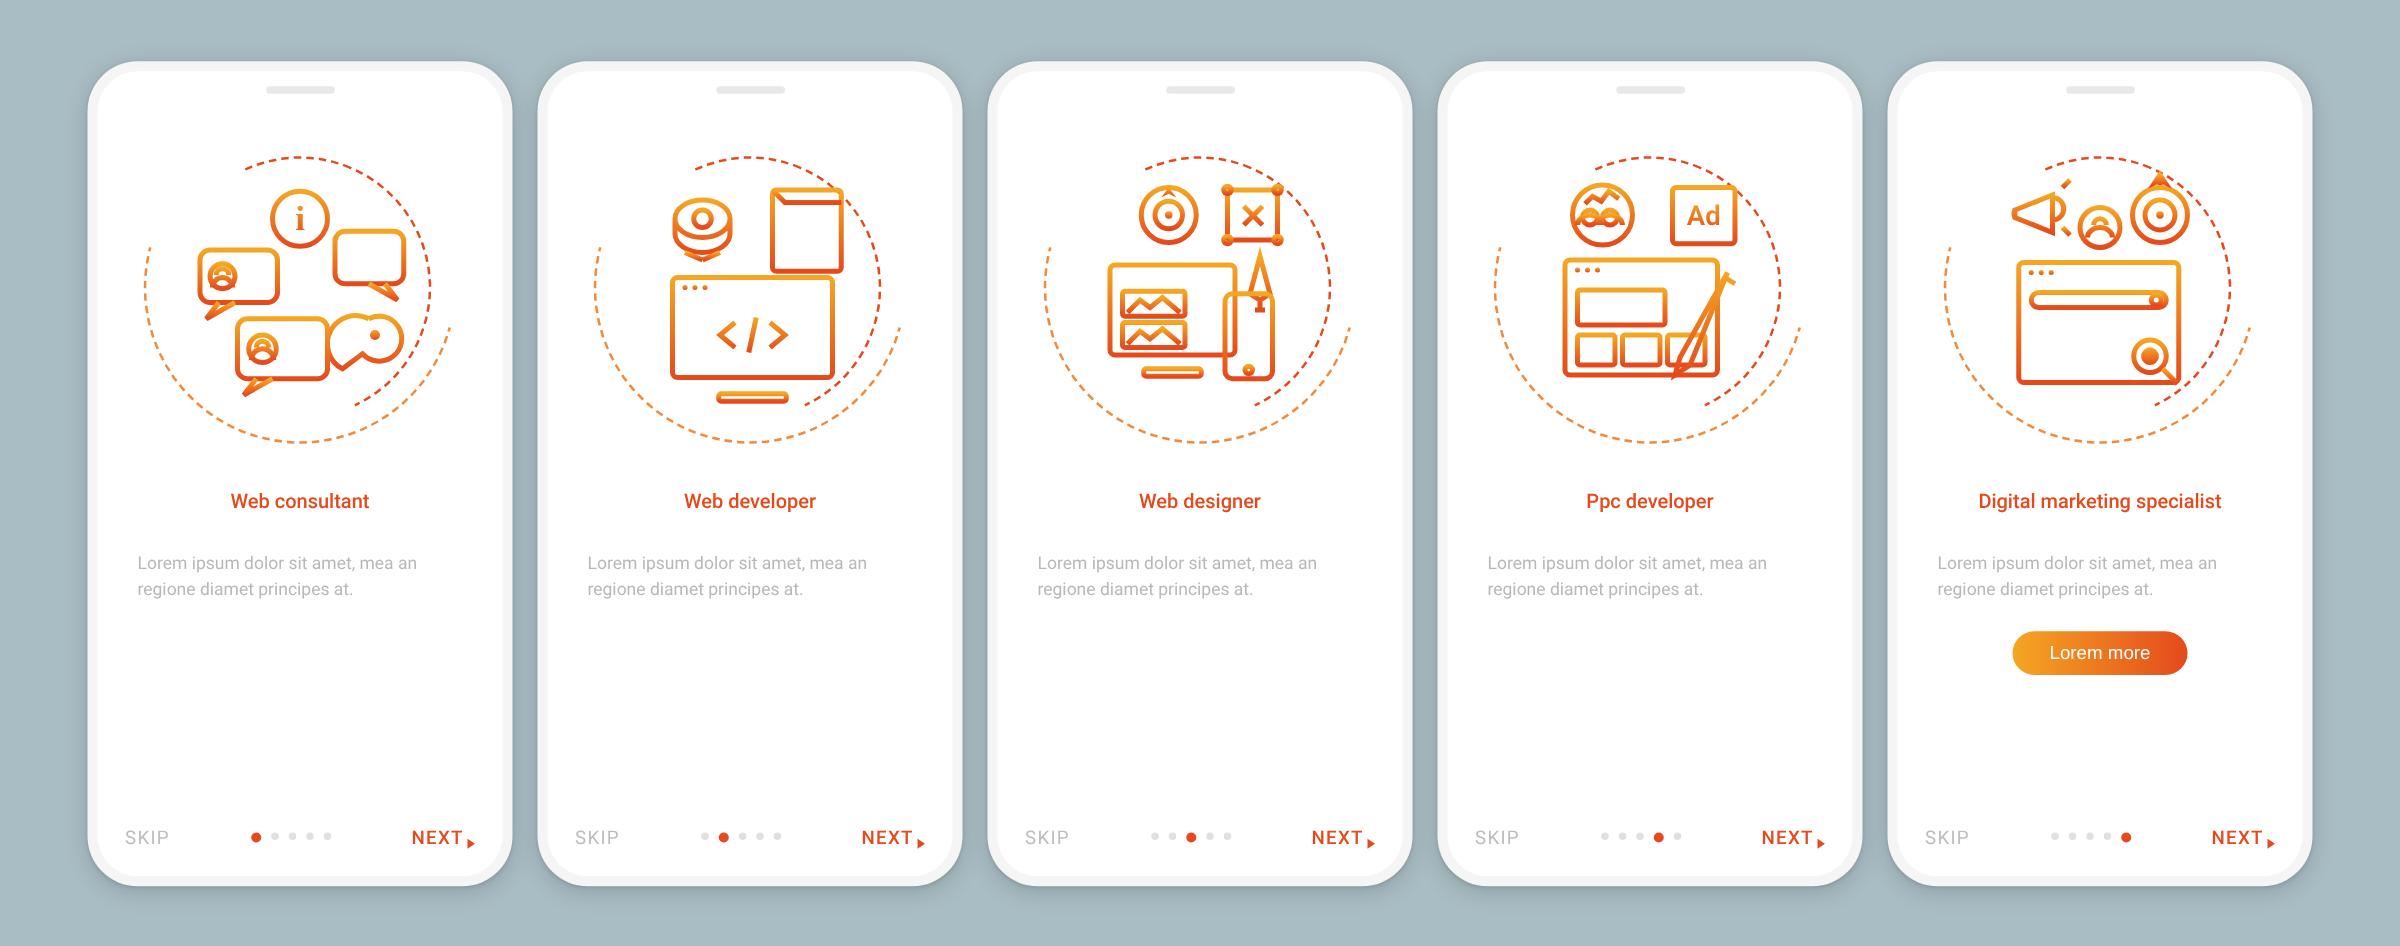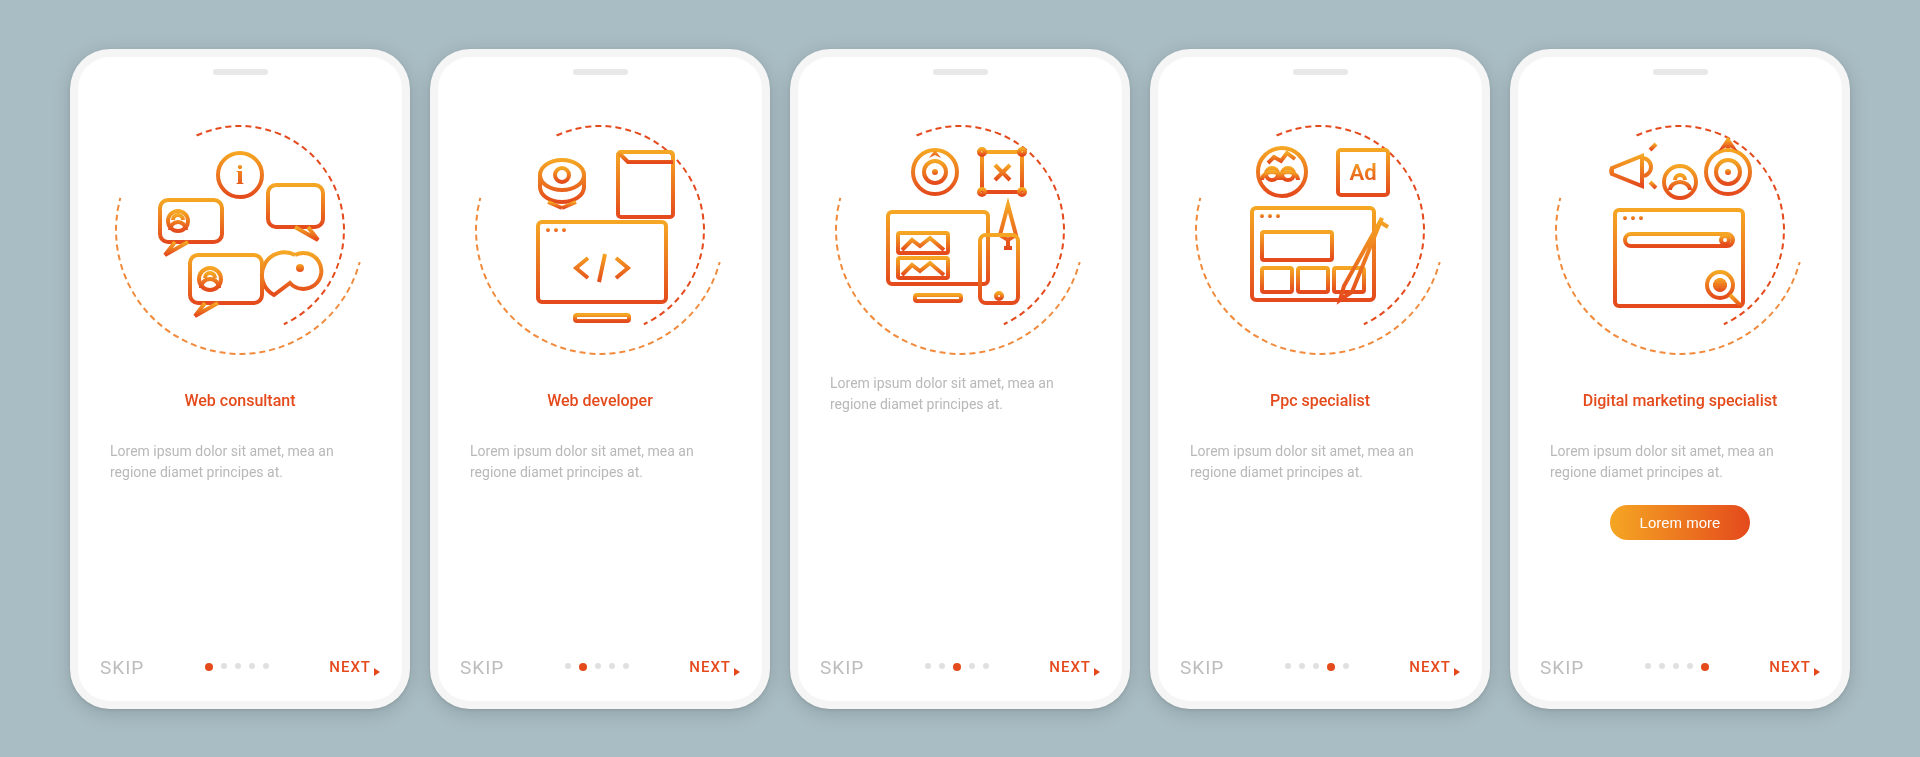--- a/index.html
+++ b/index.html
@@ -10,21 +10,21 @@
 .speaker{width:55px;height:6px;background:#e8e8e8;border-radius:3px;margin-bottom:30px}
 .illus{width:250px;height:250px;position:relative;display:flex;align-items:center;justify-content:center;margin-bottom:18px}
 .dashed-circle{position:absolute;border-radius:50%;border:2px dashed #e44a1c}
 .dc1{width:250px;height:250px;border-color:#f08a3c;border-top-color:transparent;border-right-color:transparent;transform:rotate(-30deg)}
 .dc2{width:210px;height:210px;border-color:#e44a1c;border-bottom-color:transparent;border-left-color:transparent;transform:rotate(20deg)}
 .illus svg{position:relative;z-index:2}
 .title{color:#e44a1c;font-size:16px;font-weight:500;text-align:center;margin-bottom:12px;line-height:1.2;min-height:56px;display:flex;align-items:center}
 .desc{color:#b8b8b8;font-size:14px;text-align:left;line-height:1.5;max-width:260px}
 .cta-btn{background:linear-gradient(90deg,#f5a623,#e44a1c);color:#fff;border:none;border-radius:20px;padding:9px 30px;font-size:15px;margin-top:22px;cursor:pointer}
 .nav-row{position:absolute;bottom:22px;left:22px;right:22px;display:flex;align-items:center;justify-content:space-between}
-.skip{color:#bdbdbd;font-size:19px;letter-spacing:1px;cursor:pointer}
+.skip{color:#bdbdbd;font-size:15px;letter-spacing:1px;cursor:pointer}
 .next{color:#e44a1c;font-size:15px;letter-spacing:1px;cursor:pointer;font-weight:500;display:flex;align-items:flex-end;gap:3px}
 .arrow{display:inline-block;width:0;height:0;border-top:4px solid transparent;border-bottom:4px solid transparent;border-left:6px solid #e44a1c}
 .dots{display:flex;gap:8px}
 .dot{width:6px;height:6px;border-radius:50%;background:#e0e0e0}
 .dot.active{background:#e44a1c;width:8px;height:8px}
 </style>
 </head>
 <body>
 
 <div class="phones-row" id="phones">
@@ -177,20 +177,21 @@
               <rect x="55" y="165" width="46" height="6" rx="2"></rect>
 <rect x="120" y="105" width="38" height="68" rx="6"></rect>
               <line x1="120" y1="116" x2="158" y2="116"></line>
               <circle cx="139" cy="166" r="3"></circle>
               <line x1="127" y1="125" x2="151" y2="125"></line>
               <line x1="127" y1="133" x2="151" y2="133"></line>
               <line x1="127" y1="141" x2="151" y2="141"></line>
 </g>
           </svg>
       </div>
+      <h2 class="title">Web designer</h2>
       <p class="desc">Lorem ipsum dolor sit amet, mea an regione diamet principes at.</p>
 
       <div class="nav-row">
         <span class="skip">SKIP</span>
         <div class="dots">
             <span class="dot"></span>
             <span class="dot"></span>
             <span class="dot active"></span>
             <span class="dot"></span>
             <span class="dot"></span>
@@ -232,21 +233,21 @@
               <line x1="48" y1="110" x2="105" y2="110"></line>
               <line x1="48" y1="117" x2="105" y2="117"></line>
               <line x1="48" y1="124" x2="90" y2="124"></line>
 <rect x="42" y="138" width="30" height="24" rx="2"></rect>
               <rect x="78" y="138" width="30" height="24" rx="2"></rect>
               <rect x="114" y="138" width="30" height="24" rx="2"></rect>
 <path d="M162 88 l-38 68 l-4 14 l12 -8 z M160 92 l8 5"></path>
 </g>
           </svg>
       </div>
-      <h2 class="title">Ppc specialist</h2>
+      <h2 class="title">Ppc developer</h2>
       <p class="desc">Lorem ipsum dolor sit amet, mea an regione diamet principes at.</p>
 
       <div class="nav-row">
         <span class="skip">SKIP</span>
         <div class="dots">
             <span class="dot"></span>
             <span class="dot"></span>
             <span class="dot"></span>
             <span class="dot active"></span>
             <span class="dot"></span>

